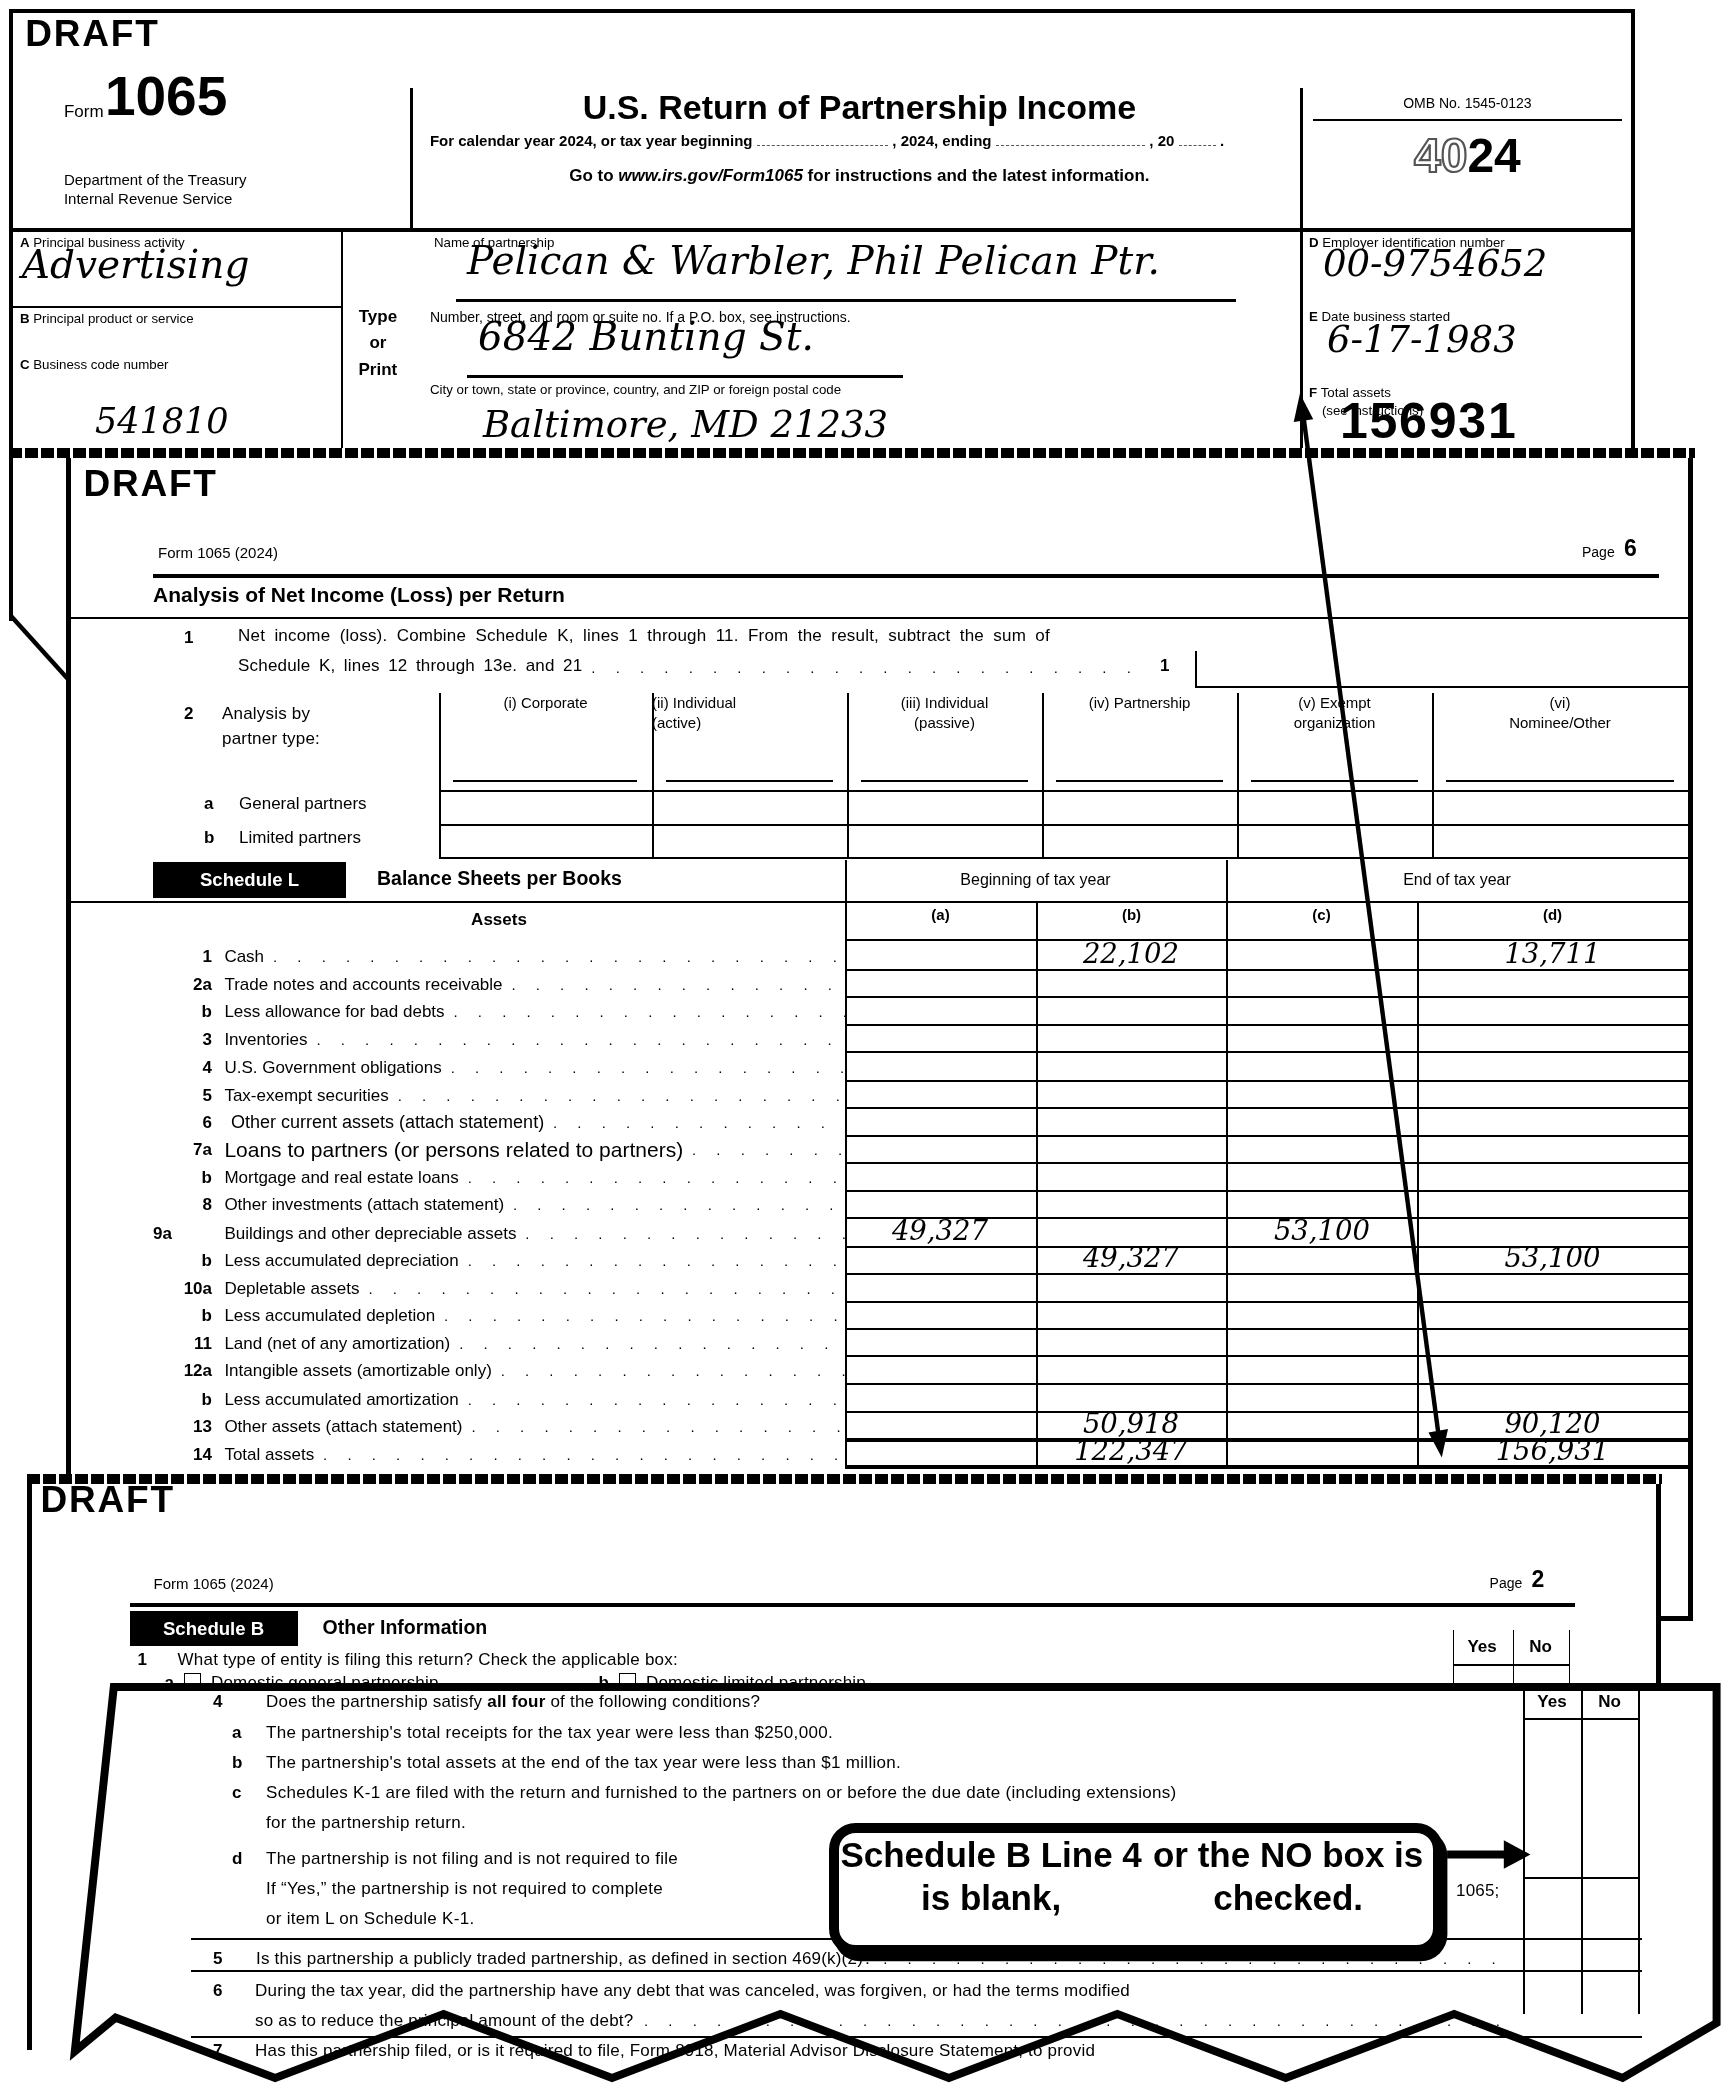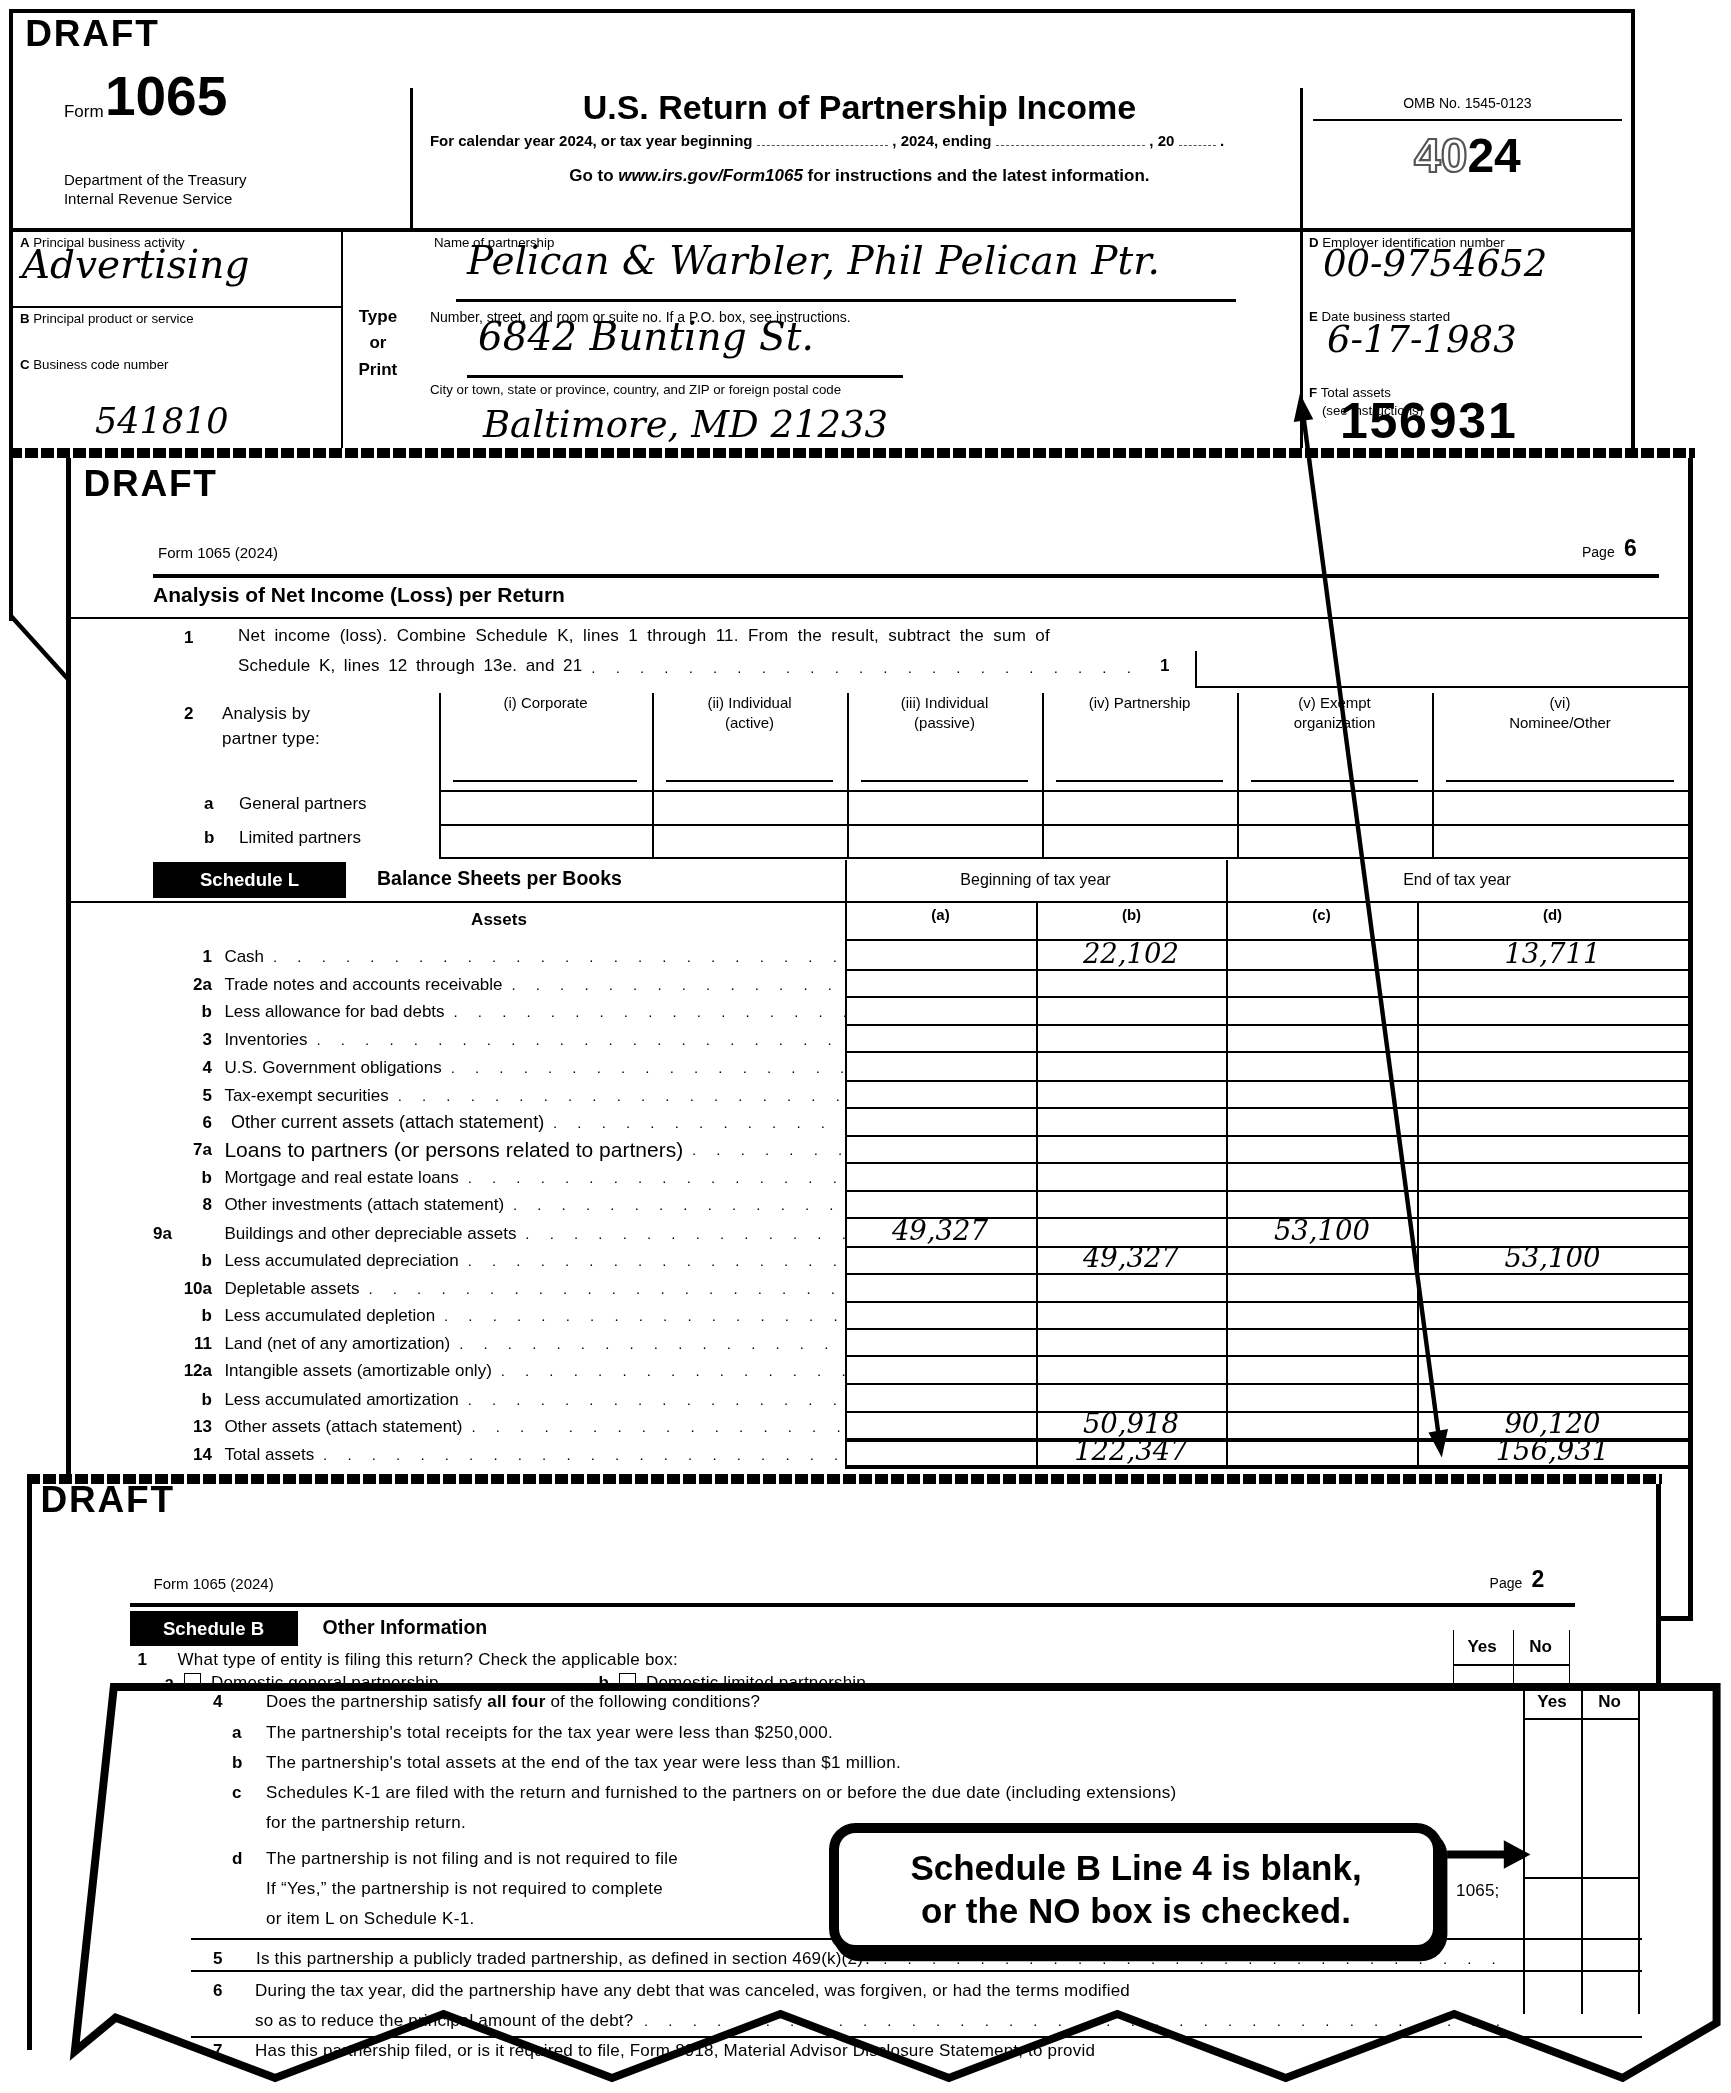--- a/index.html
+++ b/index.html
@@ -111,21 +111,21 @@
 
     <span class="abs b19" style="left:113px;top:252px;">2</span>
     <div class="abs t19" style="left:151px;top:252px;">Analysis by</div>
     <div class="abs t19" style="left:151px;top:277px;">partner type:</div>
     <div class="abs" id="analysis-table" style="left:0;top:0;width:1617px;height:417px;">
         <div style="position: absolute; left: 368px; top: 241px; width: 213px; text-align: center; font-size: 15px; line-height: 19.5px;">
           <div>(i) Corporate</div>
         </div>
         <div style="position: absolute; left: 382px; top: 328px; width: 184px; height: 1.8px; background: rgb(0, 0, 0);"></div>
         <div style="position: absolute; left: 368px; top: 241px; width: 1.8px; height: 166px; background: rgb(0, 0, 0);"></div>
-        <div style="position: absolute; left: 581px; top: 241px; width: 195px; text-align: center; font-size: 15px; line-height: 19.5px;">
+        <div style="position: absolute; left: 581px; top: 241px; width: 195px; text-align: left; font-size: 15px; line-height: 19.5px;">
           <div>(ii) Individual</div>
           <div>(active)</div>
         </div>
         <div style="position: absolute; left: 595px; top: 328px; width: 167px; height: 1.8px; background: rgb(0, 0, 0);"></div>
         <div style="position: absolute; left: 581px; top: 241px; width: 1.8px; height: 166px; background: rgb(0, 0, 0);"></div>
         <div style="position: absolute; left: 776px; top: 241px; width: 195px; text-align: center; font-size: 15px; line-height: 19.5px;">
           <div>(iii) Individual</div>
           <div>(passive)</div>
         </div>
         <div style="position: absolute; left: 790px; top: 328px; width: 167px; height: 1.8px; background: rgb(0, 0, 0);"></div>
@@ -375,21 +375,21 @@
     <div class="abs t19 nowrap" style="left:255px;top:1981px;">During the tax year, did the partnership have any debt that was canceled, was forgiven, or had the terms modified</div>
     <div class="abs" style="left:255px;top:2011px;width:1256px;display:flex;align-items:baseline;">
       <span class="t19 nowrap">so as to reduce the principal amount of the debt?</span>
       <span class="dots" style="flex:1;margin-left:10.6px;">. . . . . . . . . . . . . . . . . . . . . . . . . . . . . . . . . . . . . . . . . . . . . . . . . . . . . . . . . . . .</span>
     </div>
     <div class="ln" style="left:191px;top:2036px;width:1451px;height:1.8px;"></div>
     <span class="abs b19" style="left:213px;top:2041px;">7</span>
     <div class="abs t19 nowrap" style="left:255px;top:2041px;">Has this partnership filed, or is it required to file, Form 8918, Material Advisor Disclosure Statement, to provid</div>
   </div>
 
-  <div class="abs" style="left:829px;top:1823px;width:594px;height:112px;border:10.6px solid #000;border-radius:26.6px;background:#fff;z-index:45;box-shadow:4.4px 6.2px 0 #000;display:flex;flex-direction:column;justify-content:center;text-align:center;">
+  <div class="abs" style="left:829px;top:1823px;width:594px;height:112px;border:10.6px solid #000;border-radius:26.6px;background:#fff;z-index:45;box-shadow:4.4px 6.2px 0 #000;display:flex;flex-direction:row;justify-content:center;text-align:center;">
     <div style="font-size:35px;font-weight:bold;line-height:43px;">Schedule B Line 4 is blank,</div>
     <div style="font-size:35px;font-weight:bold;line-height:43px;">or the NO box is checked.</div>
   </div>
 
   <svg width="1732" height="2093" viewBox="0 0 1953 2361" style="z-index:60;pointer-events:none;">
     <line x1="12" y1="695" x2="78" y2="768" stroke="#000" stroke-width="5"></line>
     <line x1="1470" y1="470" x2="1622" y2="1616" stroke="#000" stroke-width="5"></line>
     <polygon points="1466,444 1481,473 1459,476"></polygon>
     <polygon points="1626,1644 1633,1612 1611,1616"></polygon>
     <line x1="1632" y1="2092" x2="1702" y2="2092" stroke="#000" stroke-width="9"></line>

